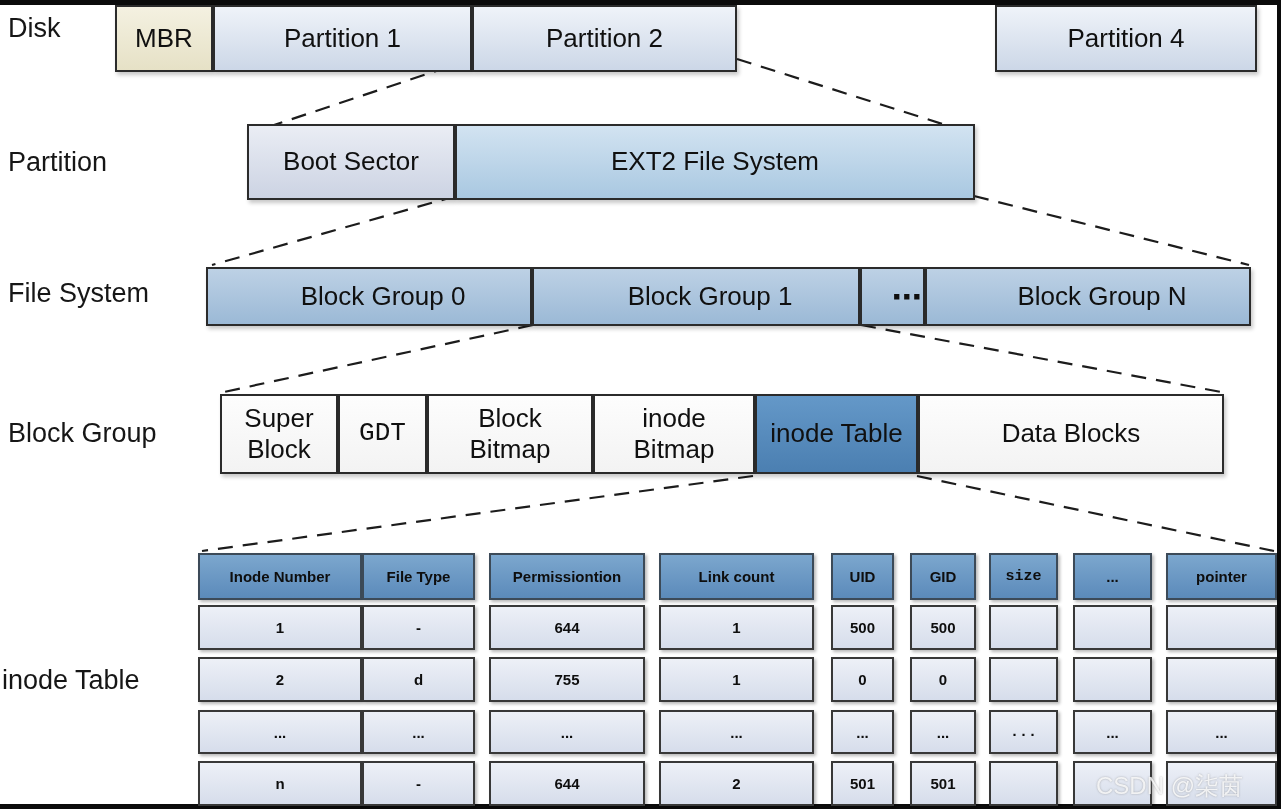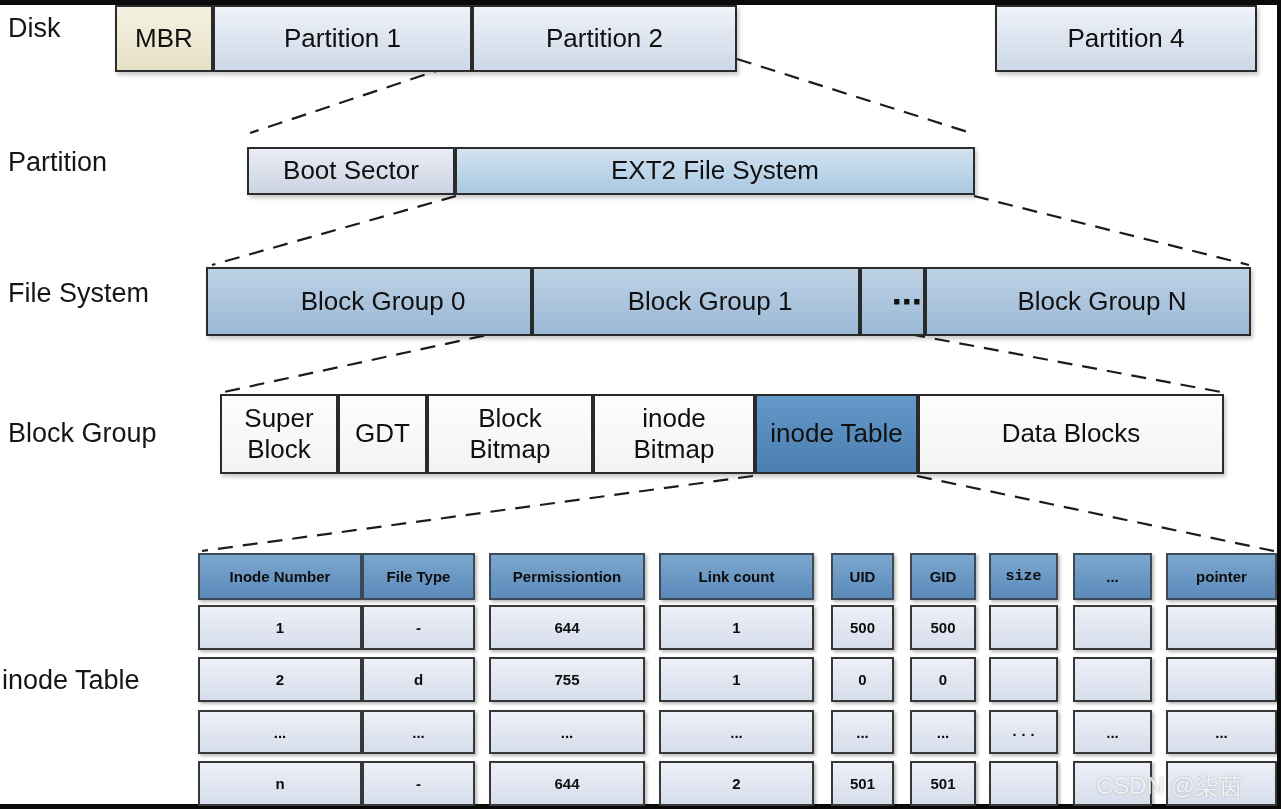--- a/index.html
+++ b/index.html
@@ -26,36 +26,36 @@
   
   .r1{top:5px;height:67px;}
   .mbr{left:115px;width:98px;background:linear-gradient(#f4f1e1,#e6e1c6);}
   .p1{left:213px;width:259px;}
   .p2{left:472px;width:265px;}
   .p3{left:737px;width:258px;}
   .p4{left:995px;width:262px;}
   .pbox{background:linear-gradient(#eff3f9,#ccd7e7);}
 
   
-  .r2{top:147px;height:48px;}
+  .r2{top:124px;height:76px;}
   .boot{left:247px;width:208px;background:linear-gradient(#eaedf4,#ccd3e3);}
   .ext2{left:455px;width:520px;background:linear-gradient(#d2e3f1,#a9c8e1);}
 
   
-  .r3{top:267px;height:69px;padding-left:28px;}
+  .r3{top:267px;height:59px;padding-left:28px;}
   .bg0{left:206px;width:326px;}
   .bg1{left:532px;width:328px;}
   .bgdots{left:860px;width:65px;font-weight:bold;font-size:30px;}
   .bgn{left:925px;width:326px;}
   .bgbox{background:linear-gradient(#bdd1e5,#9bb9d6);}
 
   
   .r4{top:394px;height:80px;}
   .super{left:220px;width:118px;}
-  .gdt{left:338px;width:89px;}
+  .gdt{left:338px;width:89px;font-family:Liberation Mono, monospace;}
   .bbm{left:427px;width:166px;}
   .ibm{left:593px;width:162px;}
   .itb{left:755px;width:163px;background:linear-gradient(#6498c8,#4b7fb1) !important;}
   .datab{left:918px;width:306px;}
   .whitebox{background:linear-gradient(#fdfdfd,#f3f3f3);}
   .r4 .inner{padding:0 6px;}
 
   
   .tcol{position:absolute;top:553px;height:253px;}
   .c1{left:198px;width:164px;border-radius:25px;} .c2{left:362px;width:113px;} .c3{left:489px;width:156px;}

